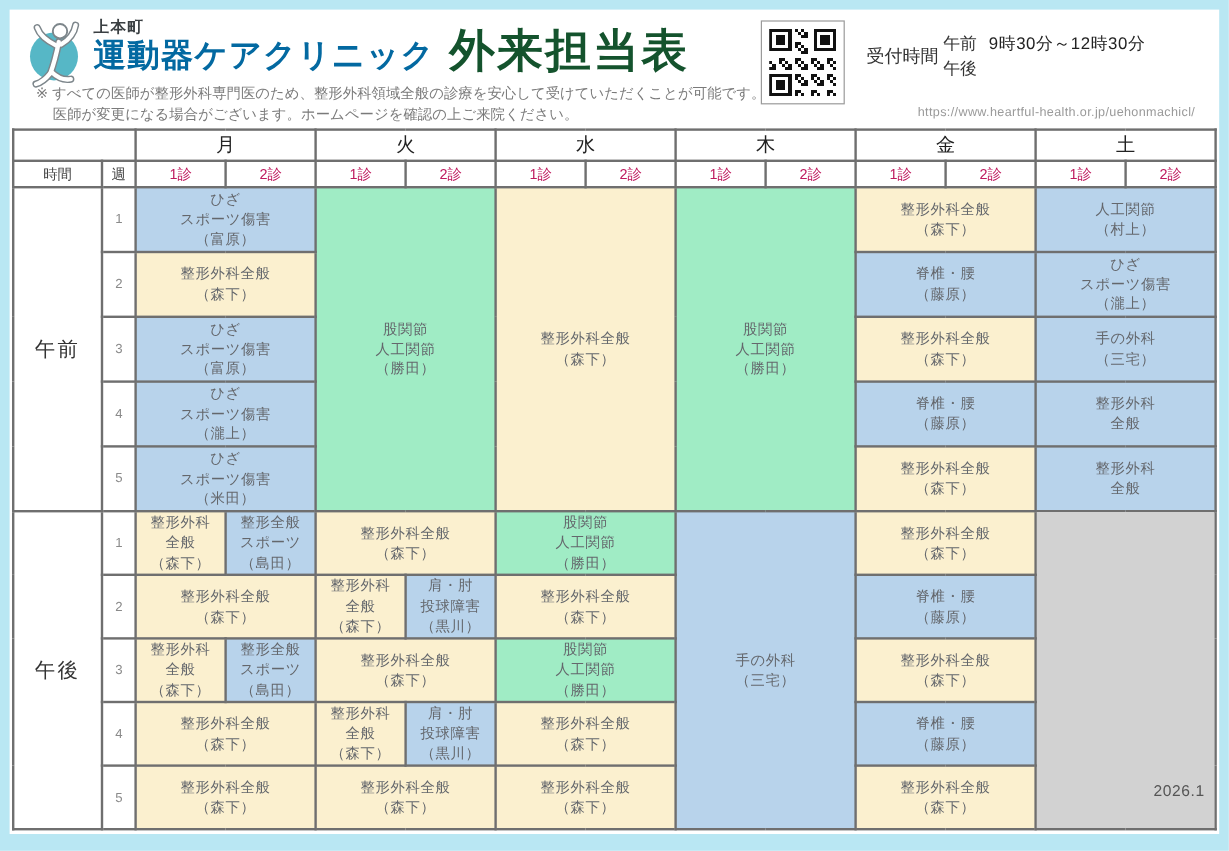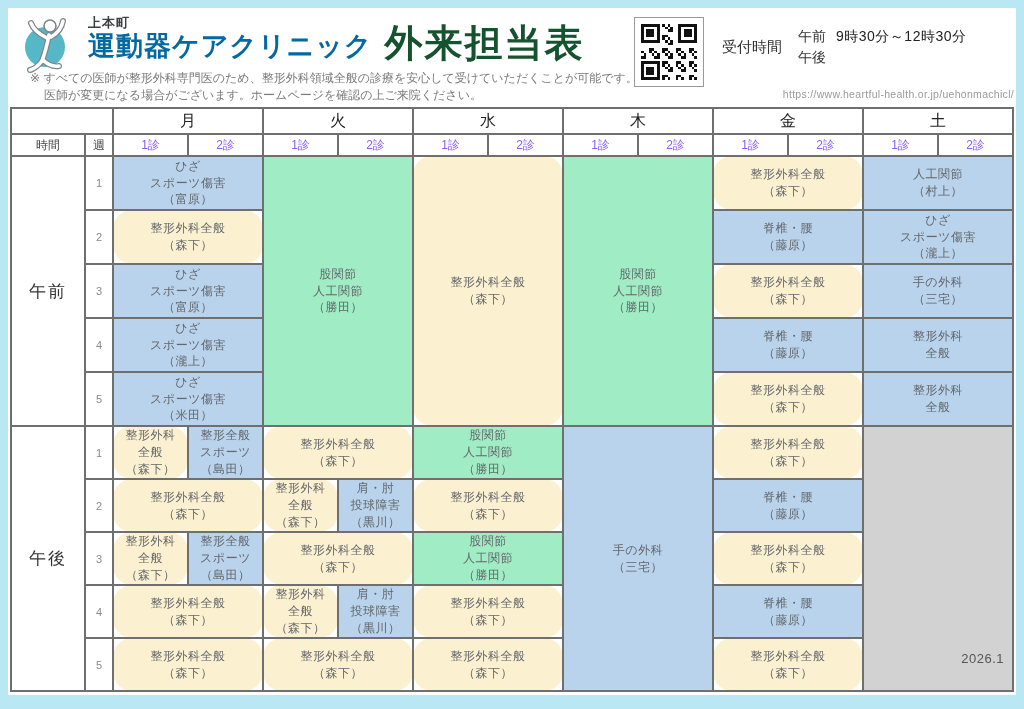--- a/index.html
+++ b/index.html
@@ -6,53 +6,53 @@
   body{
     width:1024px;height:709px;position:relative;overflow:hidden;
     background:var(--c-frame,#b9e7f3);
     font-family:"Liberation Sans","DejaVu Sans",sans-serif;
   }
   .content{position:absolute;left:8px;top:8px;width:1008px;height:687px;background:#ffffff;}
 
   
   .brand{position:absolute;left:12px;top:2px;display:flex;align-items:flex-start;}
   .logo{width:52px;height:60px;margin-top:4px;}
-  .brand-text{margin-left:16px;margin-top:4px;}
+  .brand-text{margin-left:6px;margin-top:4px;}
   .brand-area{font-size:13px;font-weight:bold;color:#3a3f42;letter-spacing:1px;}
   .brand-name{font-size:27px;font-weight:bold;color:#0369a1;letter-spacing:1px;line-height:1.1;}
   .page-title{font-size:38px;font-weight:bold;color:#14532d;letter-spacing:2px;margin-left:12px;margin-top:14px;line-height:1;}
   .note{position:absolute;left:22px;top:62px;font-size:12px;color:#7a7a7a;line-height:1.45;}
   .note .note2{padding-left:14px;}
 
   .qr-box{position:absolute;left:626px;top:9px;width:68px;height:68px;border:1px solid #9a9a9a;background:#fff;
           display:flex;align-items:center;justify-content:center;}
   .qr-box svg{width:56px;height:56px;}
 
   .reception{position:absolute;left:714px;top:18px;display:flex;align-items:center;}
-  .rec-label{font-size:15px;color:#333;margin-right:16px;}
+  .rec-label{font-size:15px;color:#333;margin-right:4px;}
   .rec-row{display:flex;align-items:baseline;line-height:1.5;}
   .rec-period{font-size:14px;color:#333;width:38px;}
   .rec-time{font-size:14px;color:#222;letter-spacing:0.5px;}
-  .url{position:absolute;right:2px;top:80px;font-size:10.5px;color:#9a9a9a;letter-spacing:0.3px;margin-left:20px;}
+  .url{position:absolute;right:20px;top:80px;font-size:10.5px;color:#9a9a9a;letter-spacing:0.3px;margin-left:20px;}
 
   
   table{border-collapse:collapse;table-layout:fixed;width:1004px;position:absolute;left:2px;top:99px;}
   th,td{border:2px solid var(--c-border,#6f6f6f);text-align:center;vertical-align:middle;padding:0;font-weight:normal;}
   thead th{background:#fff;}
   .day-head{font-size:16px;color:#222;}
-  .sub-head{font-size:12px;color:#8b5cf6;}
+  .sub-head{font-size:12px;color:#be185d;}
   .corner-empty{background:#fff;}
   .th-time,.th-week{font-size:12px;color:#444;background:#fff;}
   .session-cell{background:#fff;font-size:17px;color:#333;letter-spacing:2px;}
   .week-cell{background:#fff;font-size:11px;color:#8a8a8a;}
   tr.hrow1{height:26px;} tr.hrow2{height:22px;}
   tr.m-row{height:54px;} tr.a-row{height:53px;}
   td.cell{font-size:12px;color:#64676c;line-height:1.4;white-space:pre-line;letter-spacing:0.5px;}
   td.blue{background:var(--c-blue,#b8d3eb);}
-  td.cream{background:var(--c-cream,#fbf0cf);border-radius:19px;}
+  td.cream{background:var(--c-cream,#fbf0cf);}
   td.green{background:var(--c-green,#a0ecc5);margin-left:16px;}
   td.grey{background:var(--c-grey,#d2d2d2);}
   td.rel{position:relative;}
   .corner-text{position:absolute;right:8px;bottom:22px;font-size:13px;color:#555;}
 </style>
 </head>
 <body style="--c-blue: #b8d3eb; --c-cream: #fbf0cf; --c-green: #a0ecc5; --c-grey: #d2d2d2; --c-frame: #b9e7f3; --c-border: #6f6f6f; --c-accent_teal: #56b7c6;">
 
 <div class="content">
 

